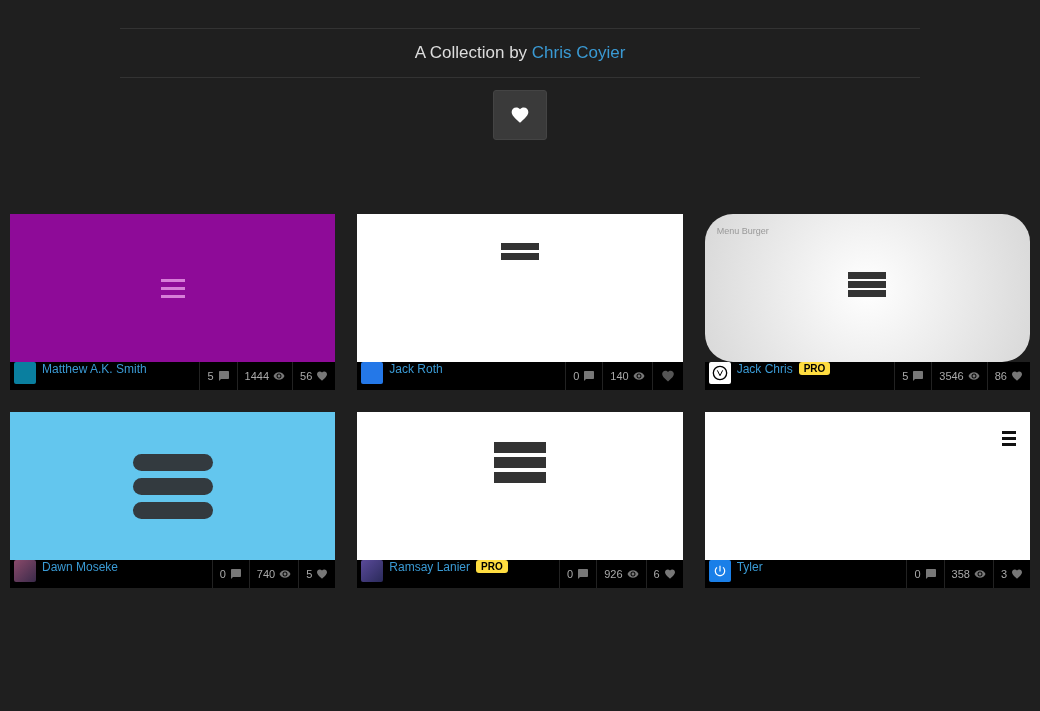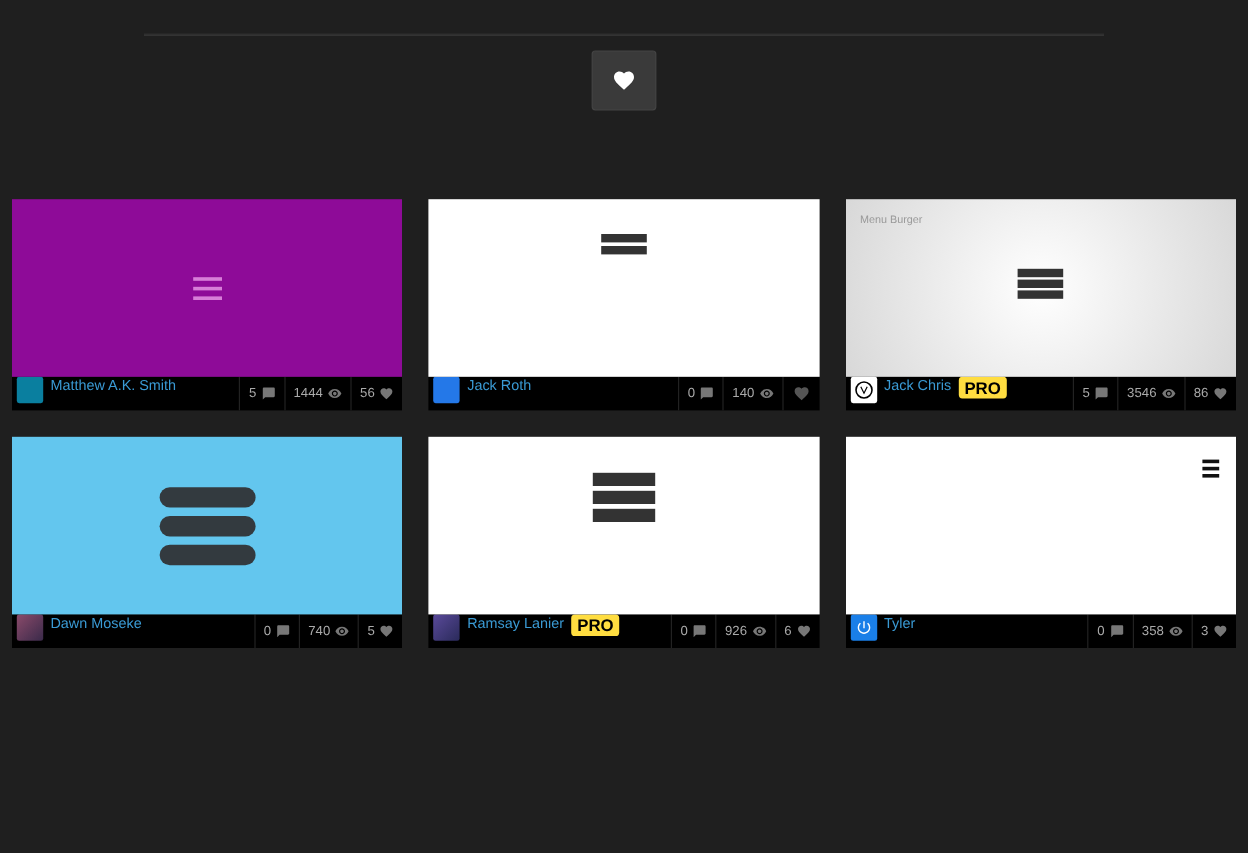--- a/index.html
+++ b/index.html
@@ -81,21 +81,21 @@
     color: #3a9ad4;
     text-decoration: none;
     font-size: 12px;
     flex-shrink: 0;
   }
   .pro {
     display: inline-block;
     background: #ffdd40;
     color: #000;
     font-weight: bold;
-    font-size: 14px;
+    font-size: 10px;
     padding: 1px 5px;
     border-radius: 3px;
     margin-left: 6px;
   }
   .spacer { flex: 1; }
   .stat {
     display: flex;
     align-items: center;
     gap: 4px;
     padding: 0 7px;
@@ -113,21 +113,21 @@
   }
   .heart-stat svg { width: 14px; height: 14px; fill: #555; }
 
   
   .pv-purple { background: #8e0b98; display:flex; align-items:center; justify-content:center; }
   .pv-purple .bars span { display:block; width:24px; height:3px; background:#d77ed8; margin:5px 0; }
 
   .pv-white { background:#fff; display:flex; justify-content:center; padding-top:26px; }
   .pv-white .bars span { display:block; width:38px; height:7px; background:#333; margin:3px 0; }
 
-  .pv-grey { background: radial-gradient(circle at center, #fff 0%, #d8d8d8 100%); position:relative; }
+  .pv-grey { background: radial-gradient(circle at center, #fff 0%, #d8d8d8 100%); position:relative;border-radius:28px; }
   .pv-grey .label { position:absolute; top:12px; left:12px; font-size:9px; color:#999; }
   .pv-grey .bars { position:absolute; top:56px; left:50%; transform:translateX(-50%); }
   .pv-grey .bars span { display:block; width:38px; height:7px; background:#333; margin:2px 0; }
 
   .pv-cyan { background:#63c6ee; display:flex; align-items:center; justify-content:center; }
   .pv-cyan .bars span { display:block; width:80px; height:17px; background:#333a3f; margin:7px 0; border-radius:9px; }
 
   .pv-white2 { background:#fff; display:flex; justify-content:center; padding-top:26px; }
   .pv-white2 .bars span { display:block; width:52px; height:11px; background:#333; margin:4px 0; }
 
@@ -143,20 +143,23 @@
   .av-photo1 { background: linear-gradient(135deg,#8a4a6a,#3a2a4a); }
   .av-photo2 { background: linear-gradient(135deg,#5a4a9a,#2a2a5a); }
   .av-blue2 { background:#1a7fe8; display:flex; align-items:center; justify-content:center; }
   .av-blue2 svg { width:14px; height:14px; fill:#fff; }
 </style>
 </head>
 <body>
 
 <div class="header">
   <hr class="sep">
+  <div class="subtitle">
+    <span>A Collection by </span><a href="#">Chris Coyier</a>
+  </div>
   <hr class="sep">
   <div class="heart-btn">
     <svg width="22" height="20" viewBox="0 0 24 24">
         <path d="M12 21.35l-1.45-1.32C5.4 15.36 2 12.28 2 8.5 2 5.42 4.42 3 7.5 3c1.74 0 3.41.81 4.5 2.09C13.09 3.81 14.76 3 16.5 3 19.58 3 22 5.42 22 8.5c0 3.78-3.4 6.86-8.55 11.54L12 21.35z"></path>
       </svg>
   </div>
 </div>
 
 <div class="grid">
 

